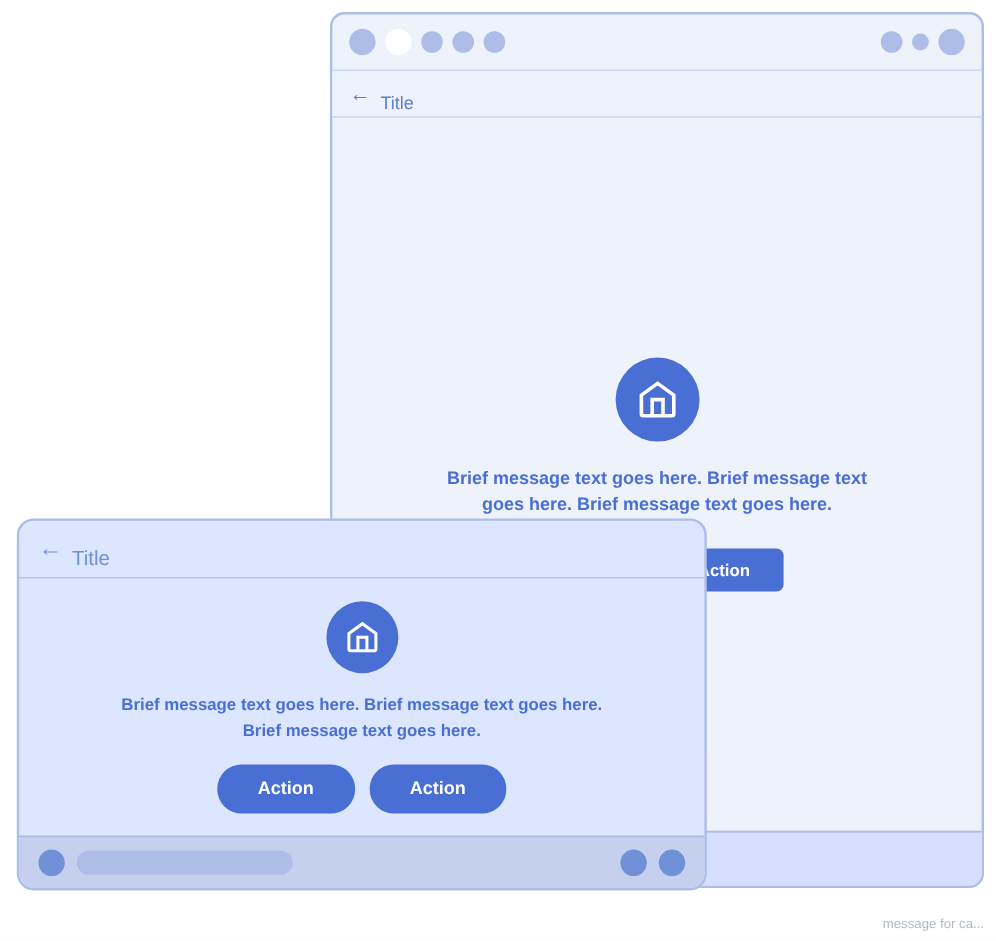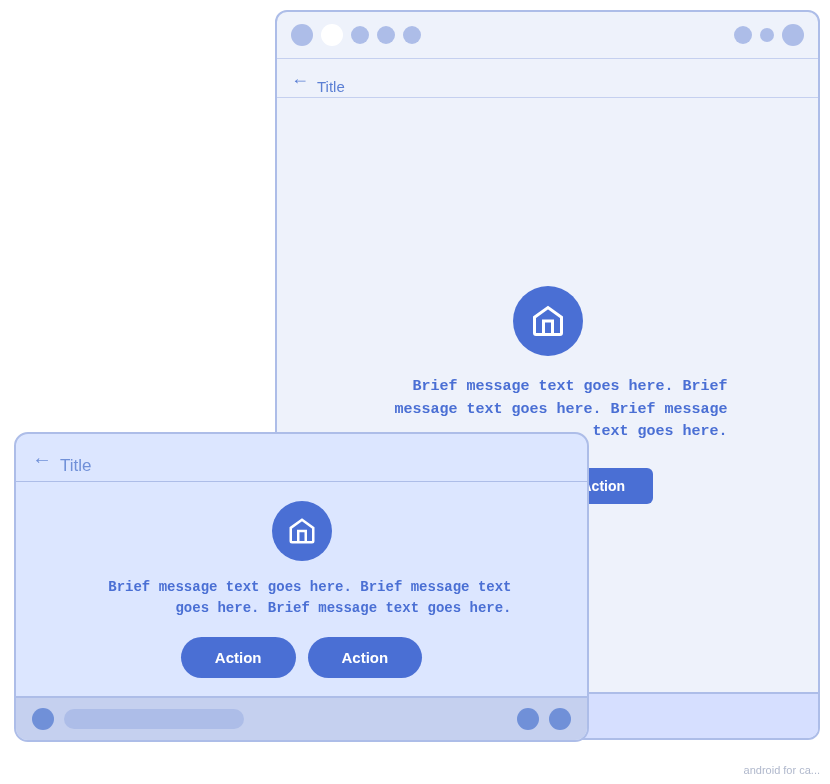--- a/index.html
+++ b/index.html
@@ -103,25 +103,24 @@
       height: 36px;
       stroke: #ffffff;
       fill: none;
       stroke-width: 2;
     }
 
     .message-text {
       color: #4a6fd4;
       font-size: 15px;
       font-weight: 600;
-      text-align: right;
+      text-align: center;
       line-height: 1.5;
       margin-bottom: 24px;
       max-width: 360px;
-      font-family: Liberation Mono, monospace;
     }
 
     .action-buttons {
       display: flex;
       gap: 12px;
     }
 
     .btn-action {
       background: #4a6fd4;
       color: #ffffff;
@@ -314,13 +313,13 @@
       <div class="dot dot-lg" style="background:#7090d8;"></div>
       <div class="bottom-bar-pill"></div>
     </div>
     <div class="bottom-bar-right">
       <div class="dot dot-lg" style="background:#7090d8;"></div>
       <div class="dot dot-lg" style="background:#7090d8;"></div>
     </div>
   </div>
 </div>
 
-<div class="watermark">android for ca...</div>
+<div class="watermark">message for ca...</div>
 
 </body></html>

